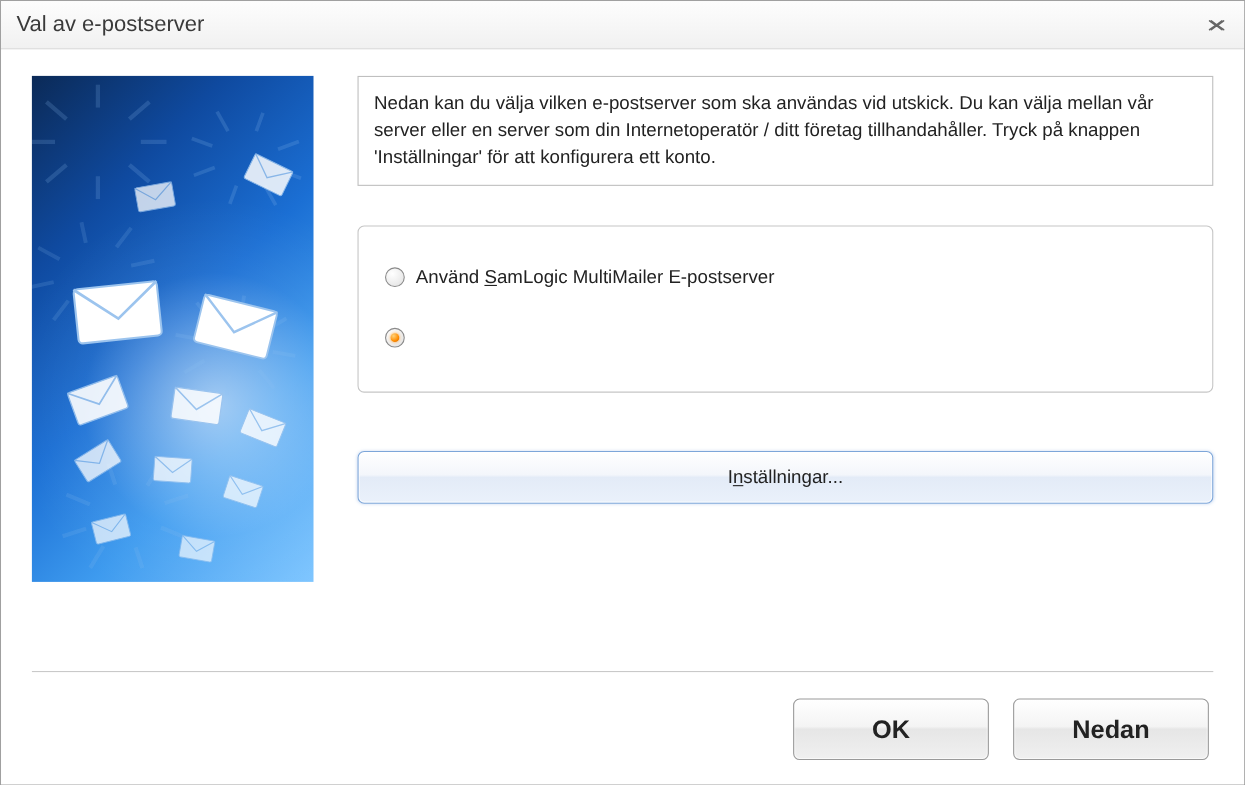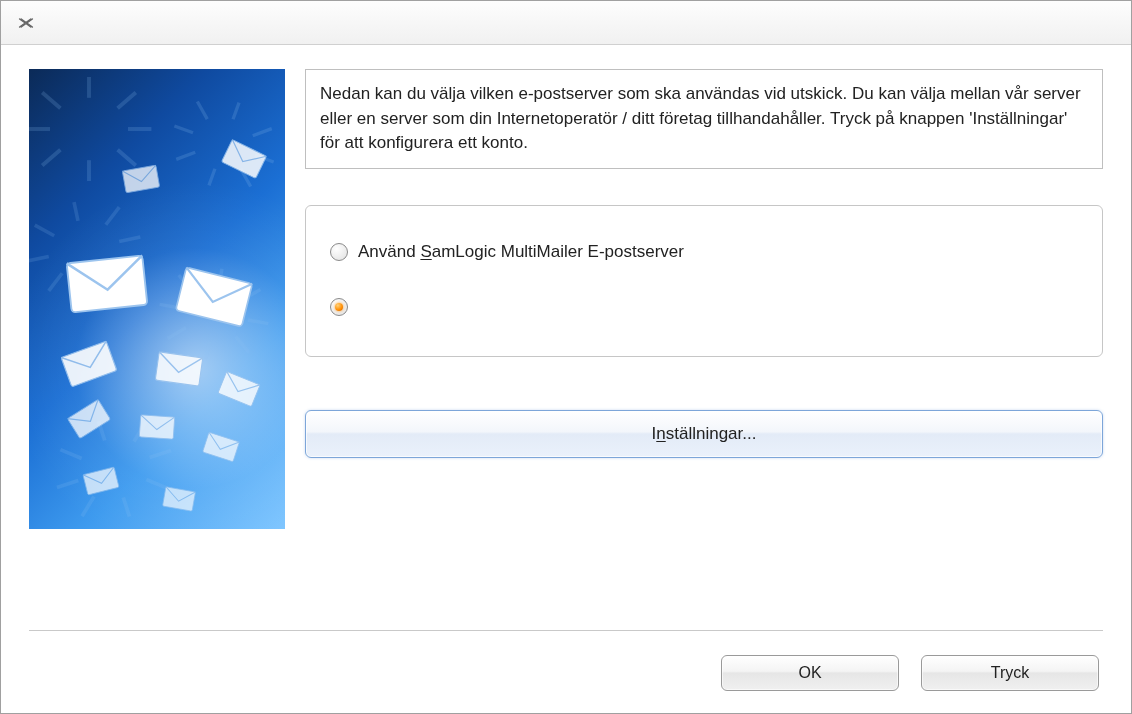--- a/index.html
+++ b/index.html
@@ -43,21 +43,21 @@
     .client {
       flex: 1;
       background: #fff;
       padding: 24px 28px 22px 28px;
       display: flex;
       flex-direction: column;
     }
     .upper {
       flex: 1;
       display: flex;
-      gap: 20px;
+      gap: 40px;
     }
     .side-image {
       width: 256px;
       height: 460px;
       background:
         radial-gradient(circle at 65% 65%, rgba(255,255,255,0.55) 0%, rgba(255,255,255,0.05) 35%, transparent 55%),
         linear-gradient(135deg, #0b2a57 0%, #0f4aa0 25%, #1b6fd4 50%, #3e9bef 72%, #7fc6ff 100%);
       position: relative;
       overflow: hidden;
       flex-shrink: 0;
@@ -131,36 +131,38 @@
       margin: 18px 0 0 0;
     }
     .footer {
       display: flex;
       justify-content: flex-end;
       gap: 22px;
       padding: 24px 4px 0 4px;
     }
     .btn {
       width: 178px;
-      height: 36px;
+      height: 56px;
       border: 1px solid #9a9a9a;
       border-radius: 6px;
       background: linear-gradient(to bottom, #ffffff 0%, #f4f4f4 45%, #e6e6e6 50%, #f0f0f0 100%);
-      font-size: 16px;
+      font-size: 23px;
       color: #222;
       cursor: pointer;
       box-shadow: inset 0 0 0 1px rgba(255,255,255,0.6);
+      font-weight: bold;
     }
     .ul { text-decoration: underline; text-underline-offset: 2px; }
   </style>
 </head>
 <body>
 
 <div class="window">
   <div class="titlebar">
+    <span>Val av e-postserver</span>
     <span class="close-icon">
       <svg viewBox="0 0 20 14">
         <path d="M2 2 L9 7 L2 12 M18 2 L11 7 L18 12" fill="none" stroke="#666" stroke-width="1.8" stroke-linecap="round"></path>
         <path d="M4 2 L10 6.5 L16 2 M4 12 L10 7.5 L16 12" fill="none" stroke="#666" stroke-width="1.8" stroke-linecap="round"></path>
       </svg>
     </span>
   </div>
 
   <div class="client">
     <div class="upper">
@@ -242,16 +244,16 @@
         <button class="settings-btn">
           <span>I</span><span class="ul">n</span><span>ställningar...</span>
         </button>
       </div>
     </div>
 
     <hr class="divider">
 
     <div class="footer">
       <button class="btn">OK</button>
-      <button class="btn">Tryck</button>
+      <button class="btn">Nedan</button>
     </div>
   </div>
 </div>
 
 </body></html>

